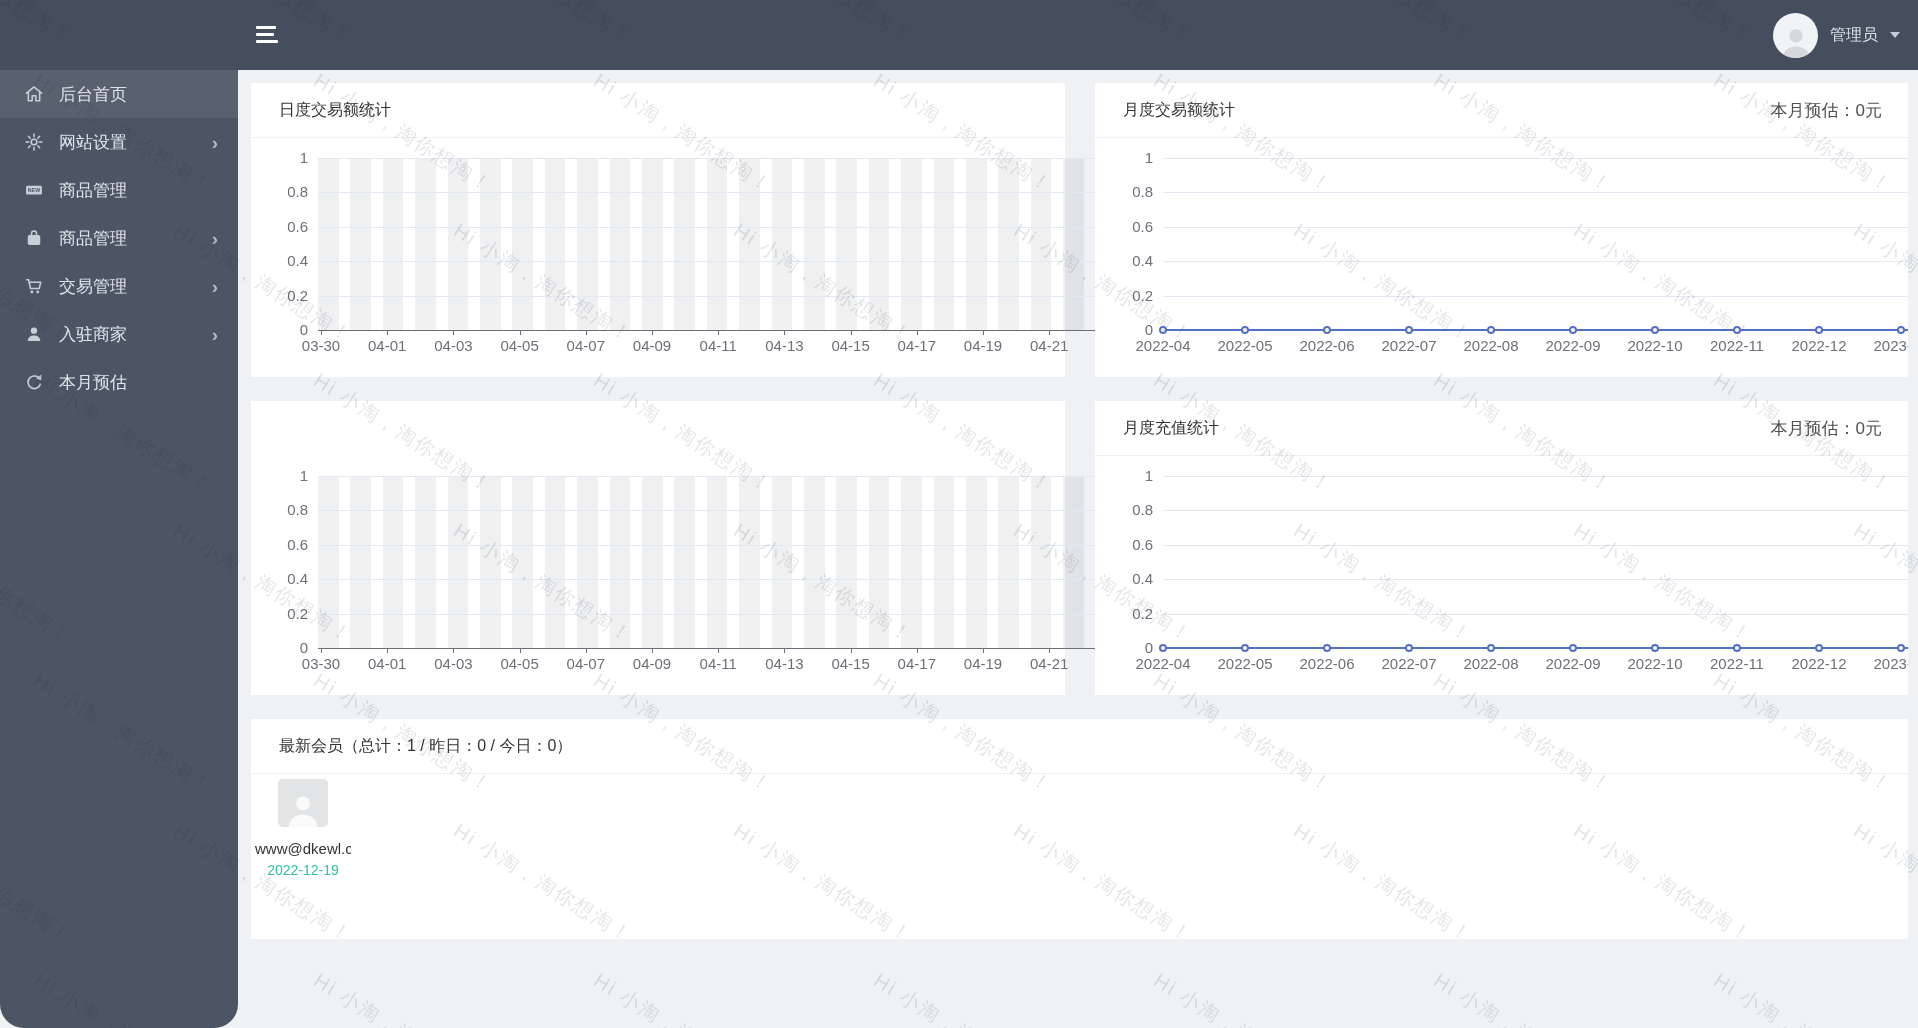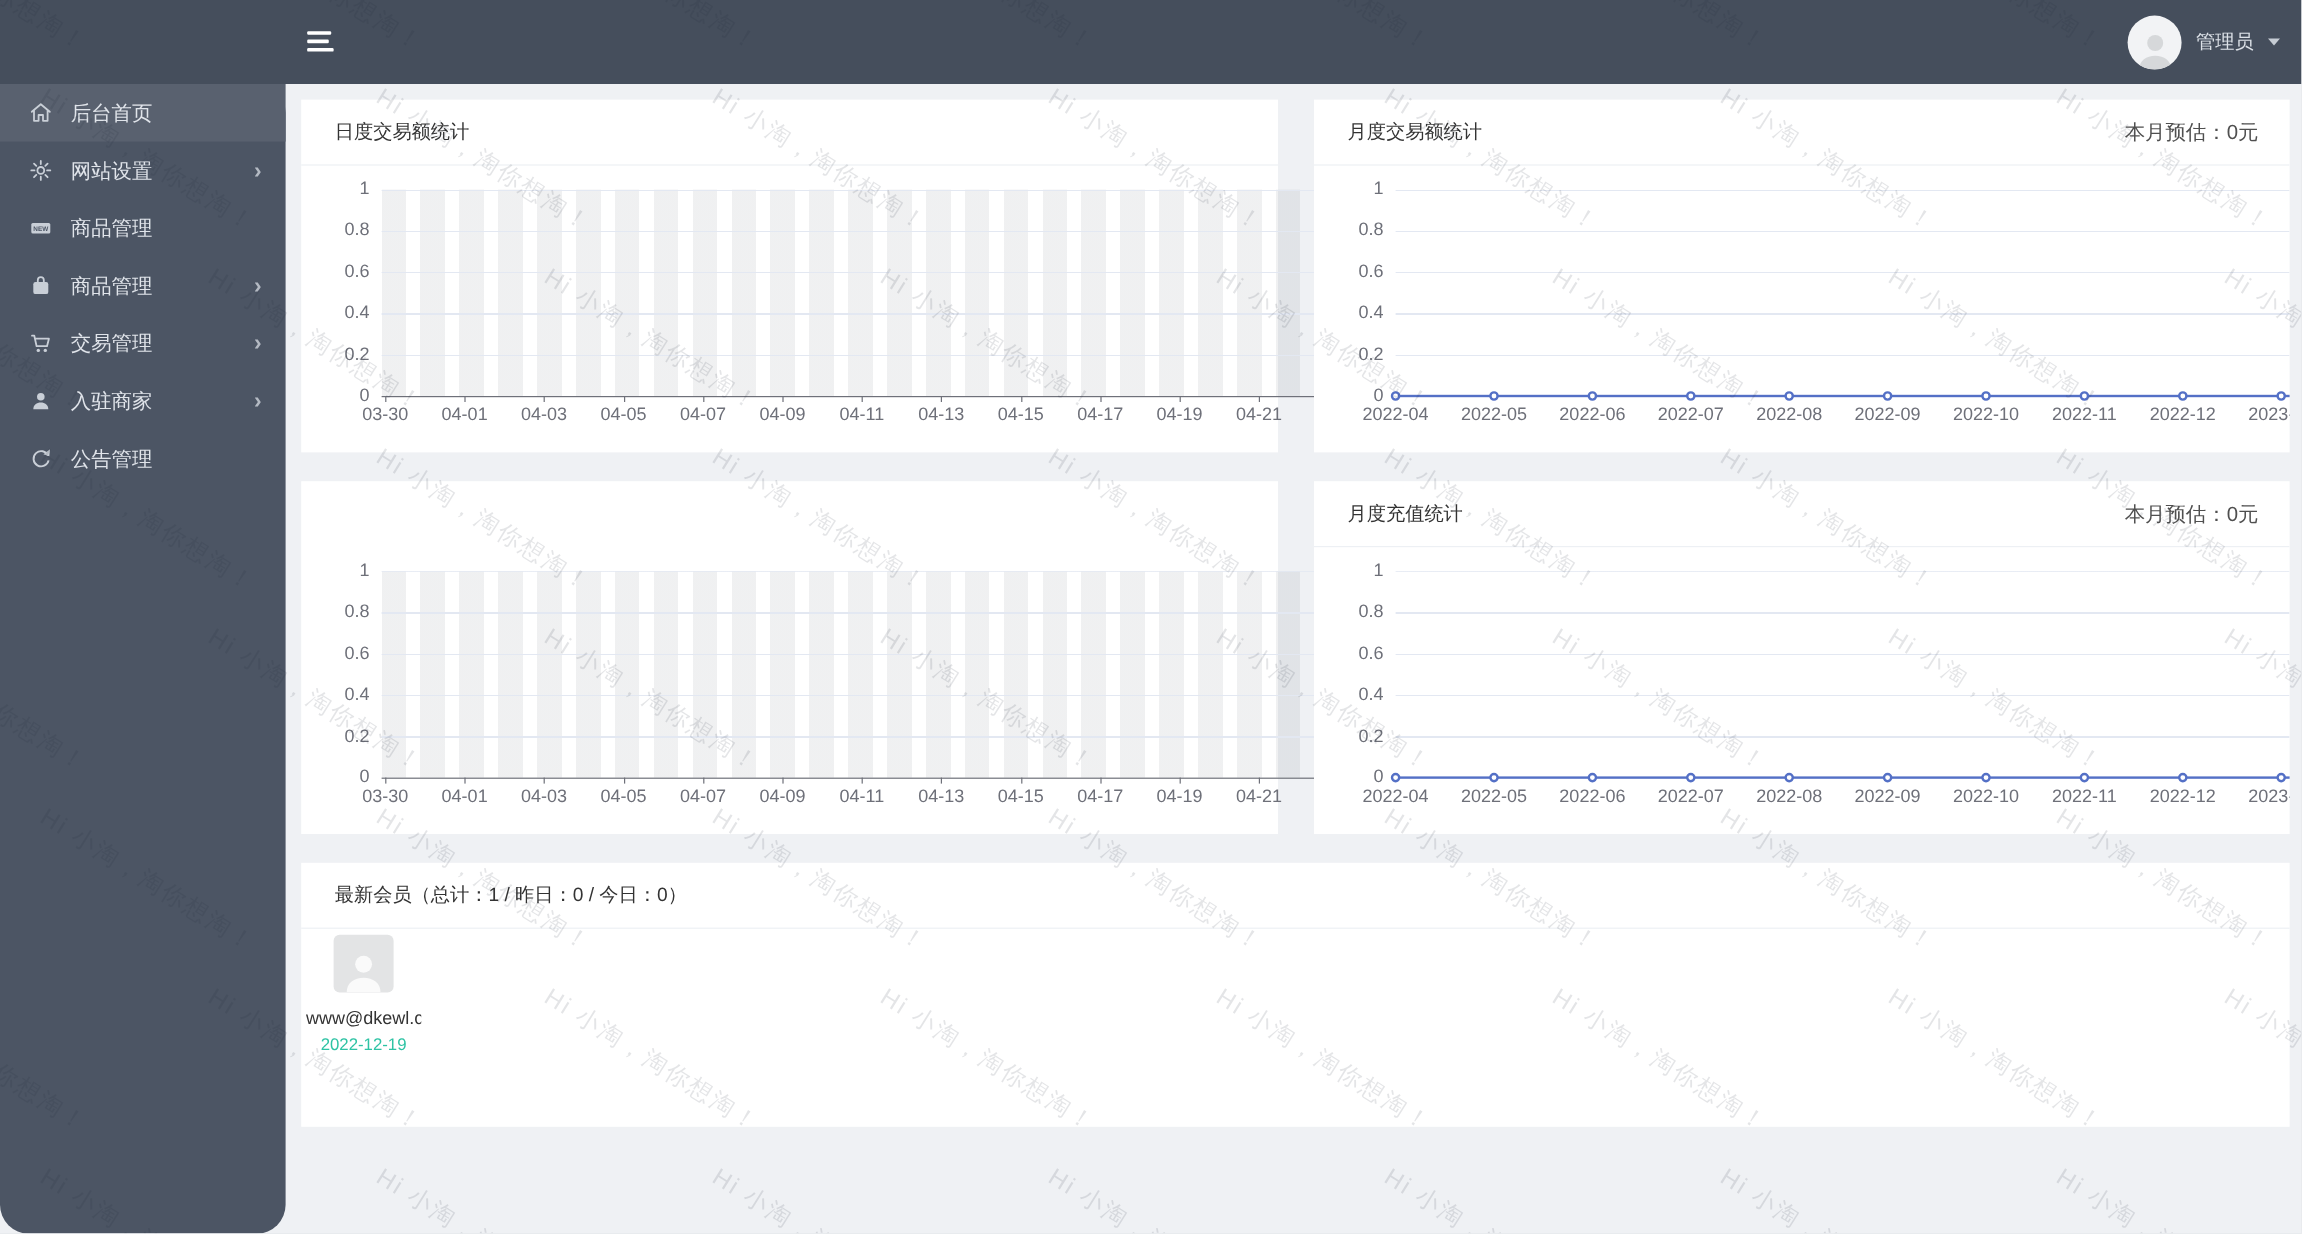--- a/index.html
+++ b/index.html
@@ -139,21 +139,21 @@
           <path d="M4.5 20.5c0-4.3 3.4-6.7 7.5-6.7s7.5 2.4 7.5 6.7z" fill="#c9cfd7"></path>
         </svg>
       <span>入驻商家</span>
       <span class="chev">›</span>
     </div>
     <div class="side-item">
       <svg class="ic" viewBox="0 0 24 24">
           <path d="M19.3 9.2A7.6 7.6 0 1 0 19.8 14" fill="none" stroke="#c9cfd7" stroke-width="1.9"></path>
           <polygon points="21.2,2.8 20.5,9.8 14.6,7.8" fill="#c9cfd7"></polygon>
         </svg>
-      <span>公告管理</span>
+      <span>本月预估</span>
     </div>
   </nav>
 
   <main id="content">
 
     <section class="card" id="card-daily-trade">
       <div class="card-header">
         <span class="card-title">日度交易额统计</span>
       </div>
       <div class="plot daily">

